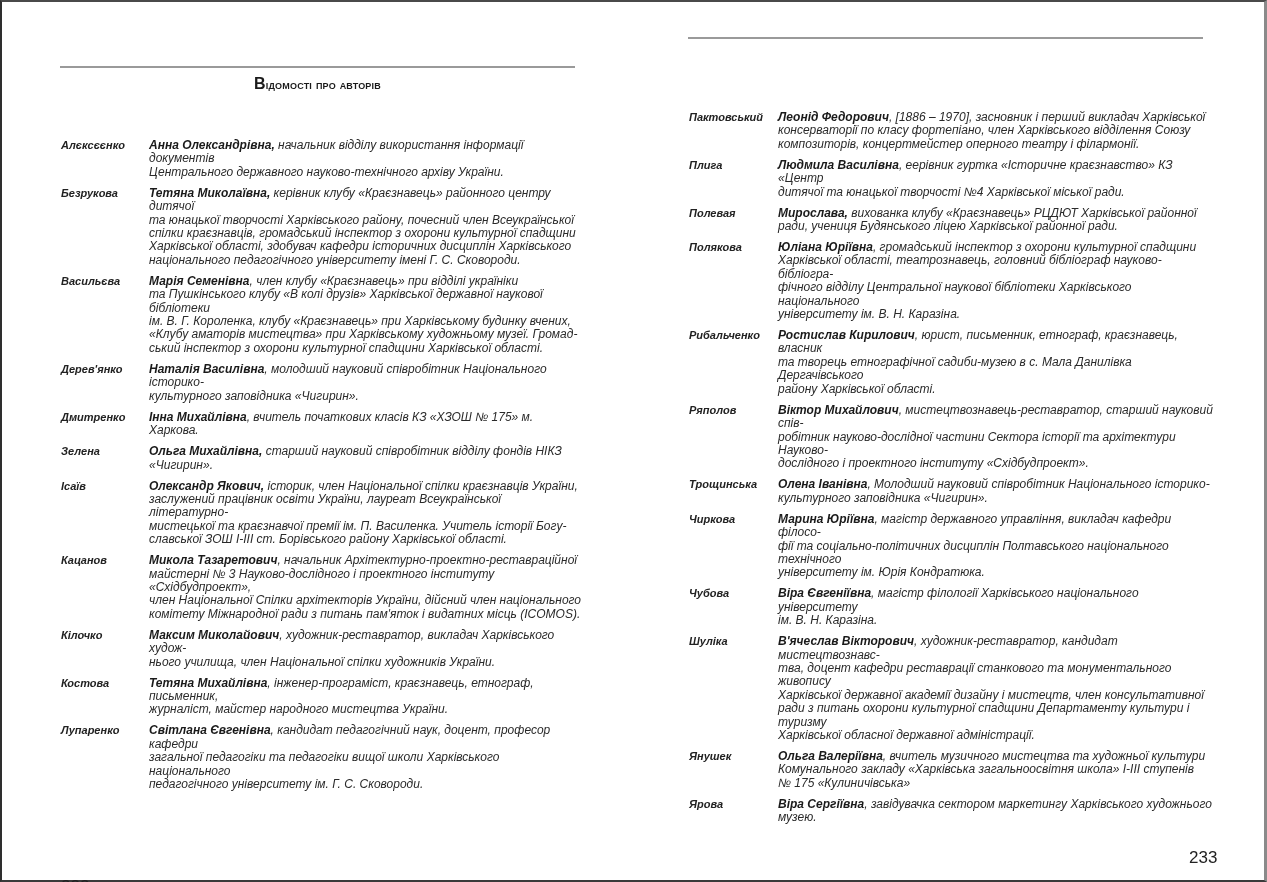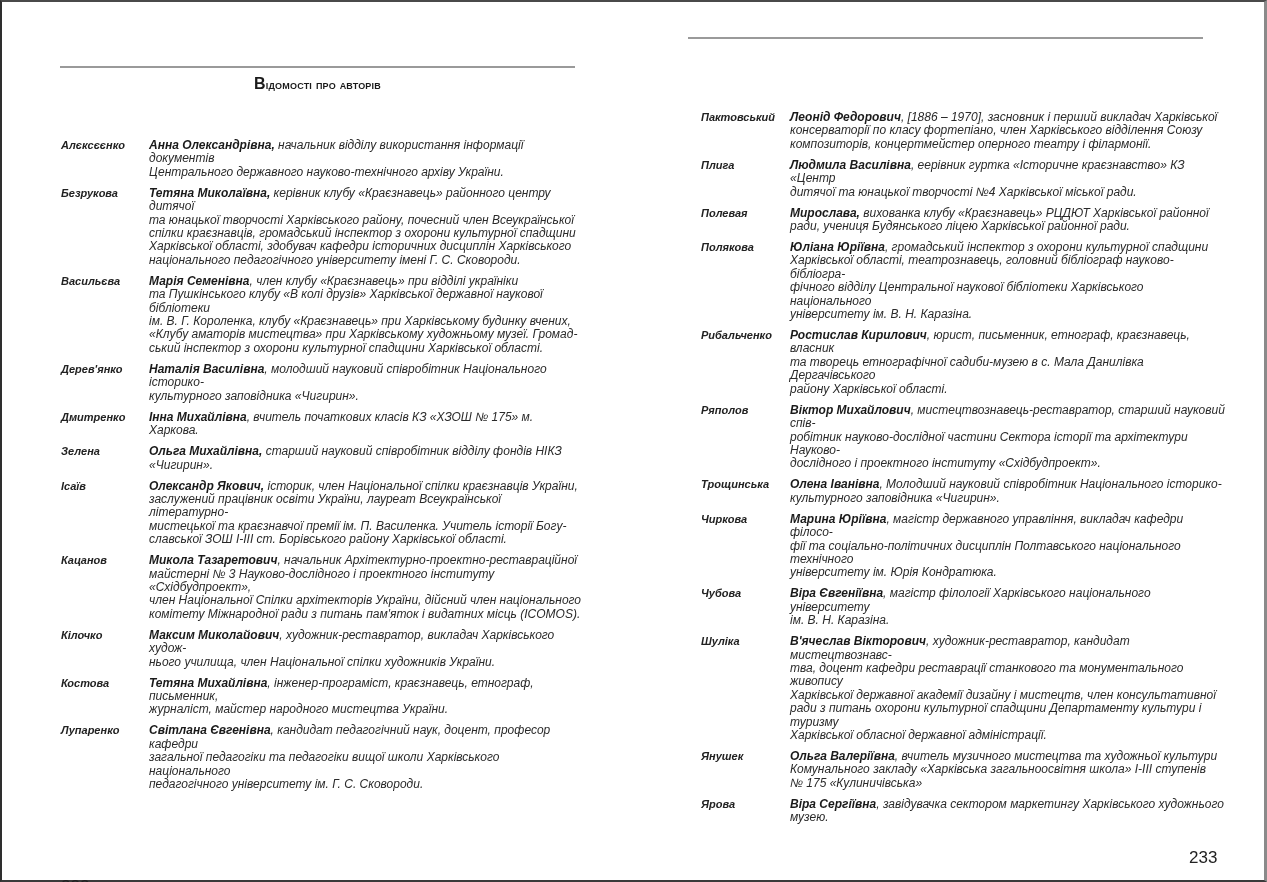--- a/index.html
+++ b/index.html
@@ -24,21 +24,21 @@
   .page-left .rule { left: 60px; width: 515px; }
   .page-right .rule { left: 55px; width: 515px; }
   .heading {
     position: absolute; top: 46px; left: 60px; width: 515px; text-align: center;
     font-weight: bold; font-size: 13px; letter-spacing: 0.2px; color: #1a1a1a;
     font-variant: small-caps;
   }
   .heading .cap { font-size: 16px; }
   .entries { position: absolute; }
   .page-left .entries { left: 61px; top: 110px; width: 520px; }
-  .page-right .entries { left: 56px; top: 111px; width: 525px; margin-left: 12px; }
+  .page-right .entries { left: 56px; top: 111px; width: 525px; }
   .entry { display: flex; margin-bottom: 7.6px; font-style: italic; }
   .surname {
     flex: 0 0 88px; font-weight: bold; font-size: 11px; line-height: 13.4px;
     color: #222;
   }
   .page-right .surname { flex-basis: 89px; }
   .bio { flex: 1; font-size: 12px; line-height: 13.4px; color: #2a2a2a; white-space: pre-line; }
   .bio b { font-weight: bold; color: #1a1a1a; }
   .page-number {
     position: absolute; top: 848px; font-size: 17px; color: #222;

